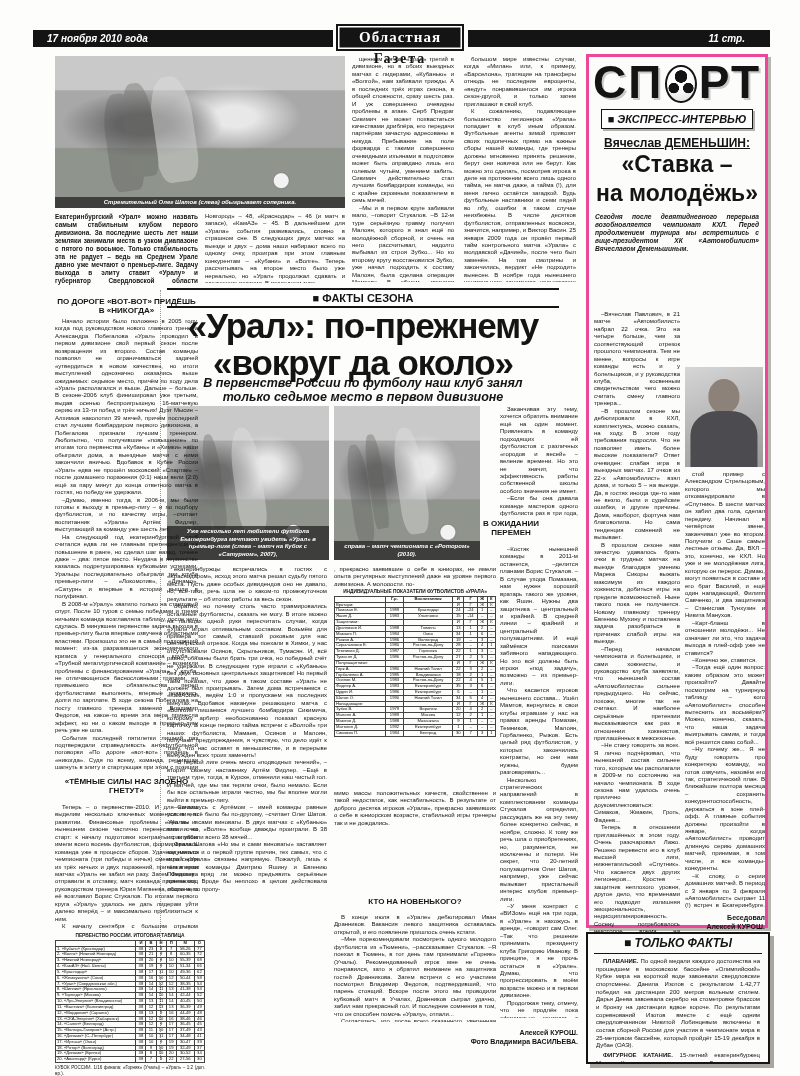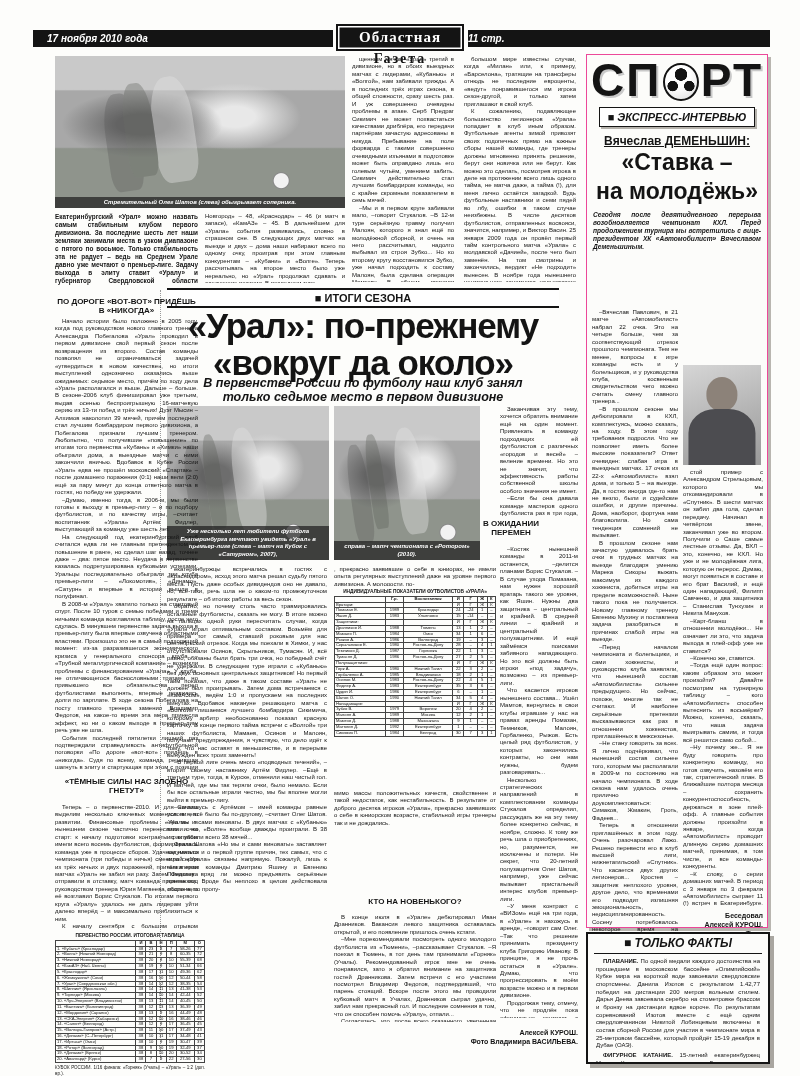--- a/index.html
+++ b/index.html
@@ -45,21 +45,21 @@
   .byline{font-weight:bold;font-size:7px;text-align:right;line-height:1.3;}
   .vrule{border-left:1px dotted #9a9a9a;}
   
   .npr-table{border-collapse:collapse;width:100%;font-size:4.2px;line-height:1.15;}
   .npr-table td,.npr-table th{border:0.5px solid #444;padding:0 1px;white-space:nowrap;
       overflow:hidden;text-align:center;}
   .npr-table td:first-child{text-align:left;max-width:58px;}
   .tbl-title{font-weight:bold;font-size:4.8px;text-align:center;line-height:1.2;margin-bottom:1px;}
   .tbl-note{font-size:4.5px;line-height:1.2;text-align:justify;}
   
-  .sport-box{border:1px solid #ec4899;box-shadow:3px 3px 0 #b9b6b0;background:#fcfcfa;}
+  .sport-box{border:3px solid #ec4899;box-shadow:3px 3px 0 #b9b6b0;background:#fcfcfa;}
   .sport-logo{display:flex;align-items:center;justify-content:center;gap:2px;
       font-weight:bold;font-size:46px;letter-spacing:2px;line-height:1;
       text-shadow:2px 2px 0 #c9c9c9;}
   .ball{width:34px;height:34px;border-radius:50%;border:2px solid #141414;position:relative;top:2px;
       background:
         radial-gradient(circle at 50% 28%, #141414 0 6px, transparent 6.5px),
         radial-gradient(circle at 24% 62%, #141414 0 5px, transparent 5.5px),
         radial-gradient(circle at 76% 62%, #141414 0 5px, transparent 5.5px),
         radial-gradient(circle at 38% 30%, #fff 0 40%, #d9d9d9);}
   .int-kicker{border:1.5px solid #141414;box-shadow:2px 2px 0 #b5b2ac;font-weight:bold;
@@ -81,21 +81,21 @@
 
 <div id="page">
 
   <div class="abs bar" style="left:33px;top:30px;width:300px;padding-left:14px;box-sizing:border-box;">
     <span>17 ноября 2010 года</span>
   </div>
   <div class="abs" style="left:336px;top:24px;width:128px;text-align:center;">
     <div class="masthead-box">Областная</div>
     <div class="masthead-sub">Газета</div>
   </div>
-  <div class="abs bar" style="left:468px;top:30px;width:302px;padding-right:13px;box-sizing:border-box;">
+  <div class="abs bar" style="left:468px;top:30px;width:302px;text-align:right;padding-right:25px;box-sizing:border-box;">
     <span>11 стр.</span>
   </div>
 
   <div class="abs photo" style="left:55px;top:56px;width:290px;height:152px;">
     <div class="caption-strip">Стремительный Олег Шатов (слева) обыгрывает соперника.</div>
   </div>
 
   <div class="abs body-txt" style="left:352px;top:56px;width:102px;height:226px;">
 
   <p>щенным мячам «Урал» третий в дивизионе, но в обоих выездных матчах с лидерами, «Кубанью» и «Волгой», нам забивали трижды. А в последних трёх играх сезона, в общей сложности, сразу шесть раз. И уж совершенно очевидны проблемы в атаке. Серб Предраг Сикимич не может похвастаться качествами дриблёра, его передачи партнёрам зачастую адресованы в никуда. Пребывание на поле форварда с такими совершенно очевидными изъянами в подготовке может быть оправдано лишь его голевым чутьём, умением забить. Сикимич действительно стал лучшим бомбардиром команды, но с крайне скромным показателем в семь мячей.</p>
@@ -108,21 +108,21 @@
     </div>
 
   <div class="abs lede" style="left:55px;top:213px;width:143px;height:72px;">Екатеринбургский «Урал» можно назвать самым стабильным клубом первого дивизиона. За последние шесть лет наши земляки занимали места в узком диапазоне с пятого по восьмое. Только стабильность эта не радует – ведь на Среднем Урале давно уже мечтают о премьер-лиге. Задачу выхода в элиту ставит «Уралу» и губернатор Свердловской области Александр Мишарин.</div>
   <div class="abs body-txt" style="left:205px;top:213px;width:140px;height:70px;">
 
   <p style="text-indent:0;">Новгород» – 48, «Краснодар» – 46 (и матч в запасе), «КамАЗ» – 45. В дальнейшем для «Урала» события развивались, словно в страшном сне. В следующих двух матчах на выезде и двух – дома наши набирают всего по одному очку, проиграв при этом главным конкурентам – «Кубани» и «Волге». Теперь рассчитывать на второе место было уже нереально, но «Урал» продолжал сдавать и следующие позиции. В последнем туре</p>
     </div>
 
   <div class="abs vrule" style="left:160px;top:290px;height:770px;"></div>
 
-  <div class="abs kicker" style="left:167px;top:288px;width:392px;">■ ИТОГИ СЕЗОНА</div>
+  <div class="abs kicker" style="left:167px;top:288px;width:392px;">■ ФАКТЫ СЕЗОНА</div>
   <div class="abs headline" style="left:167px;top:308px;width:392px;">«Урал»: по-прежнему</div>
   <div class="abs headline" style="left:167px;top:345px;width:392px;">«вокруг да около»</div>
   <div class="abs subhead" style="left:180px;top:376px;width:366px;">В первенстве России по футболу наш клуб занял только седьмое место в первом дивизионе</div>
 
   <div class="abs photo" style="left:167px;top:406px;width:162px;height:154px;">
     <div class="caption-strip">Уже несколько лет любители футбола Екатеринбурга мечтают увидеть «Урал» в премьер-лиге (слева – матч на Кубок с «Сатурном», 2007),</div>
   </div>
   <div class="abs photo" style="left:334px;top:406px;width:146px;height:154px;">
     <div class="caption-strip">справа – матч чемпионата с «Ротором» (2010).</div>
   </div>

